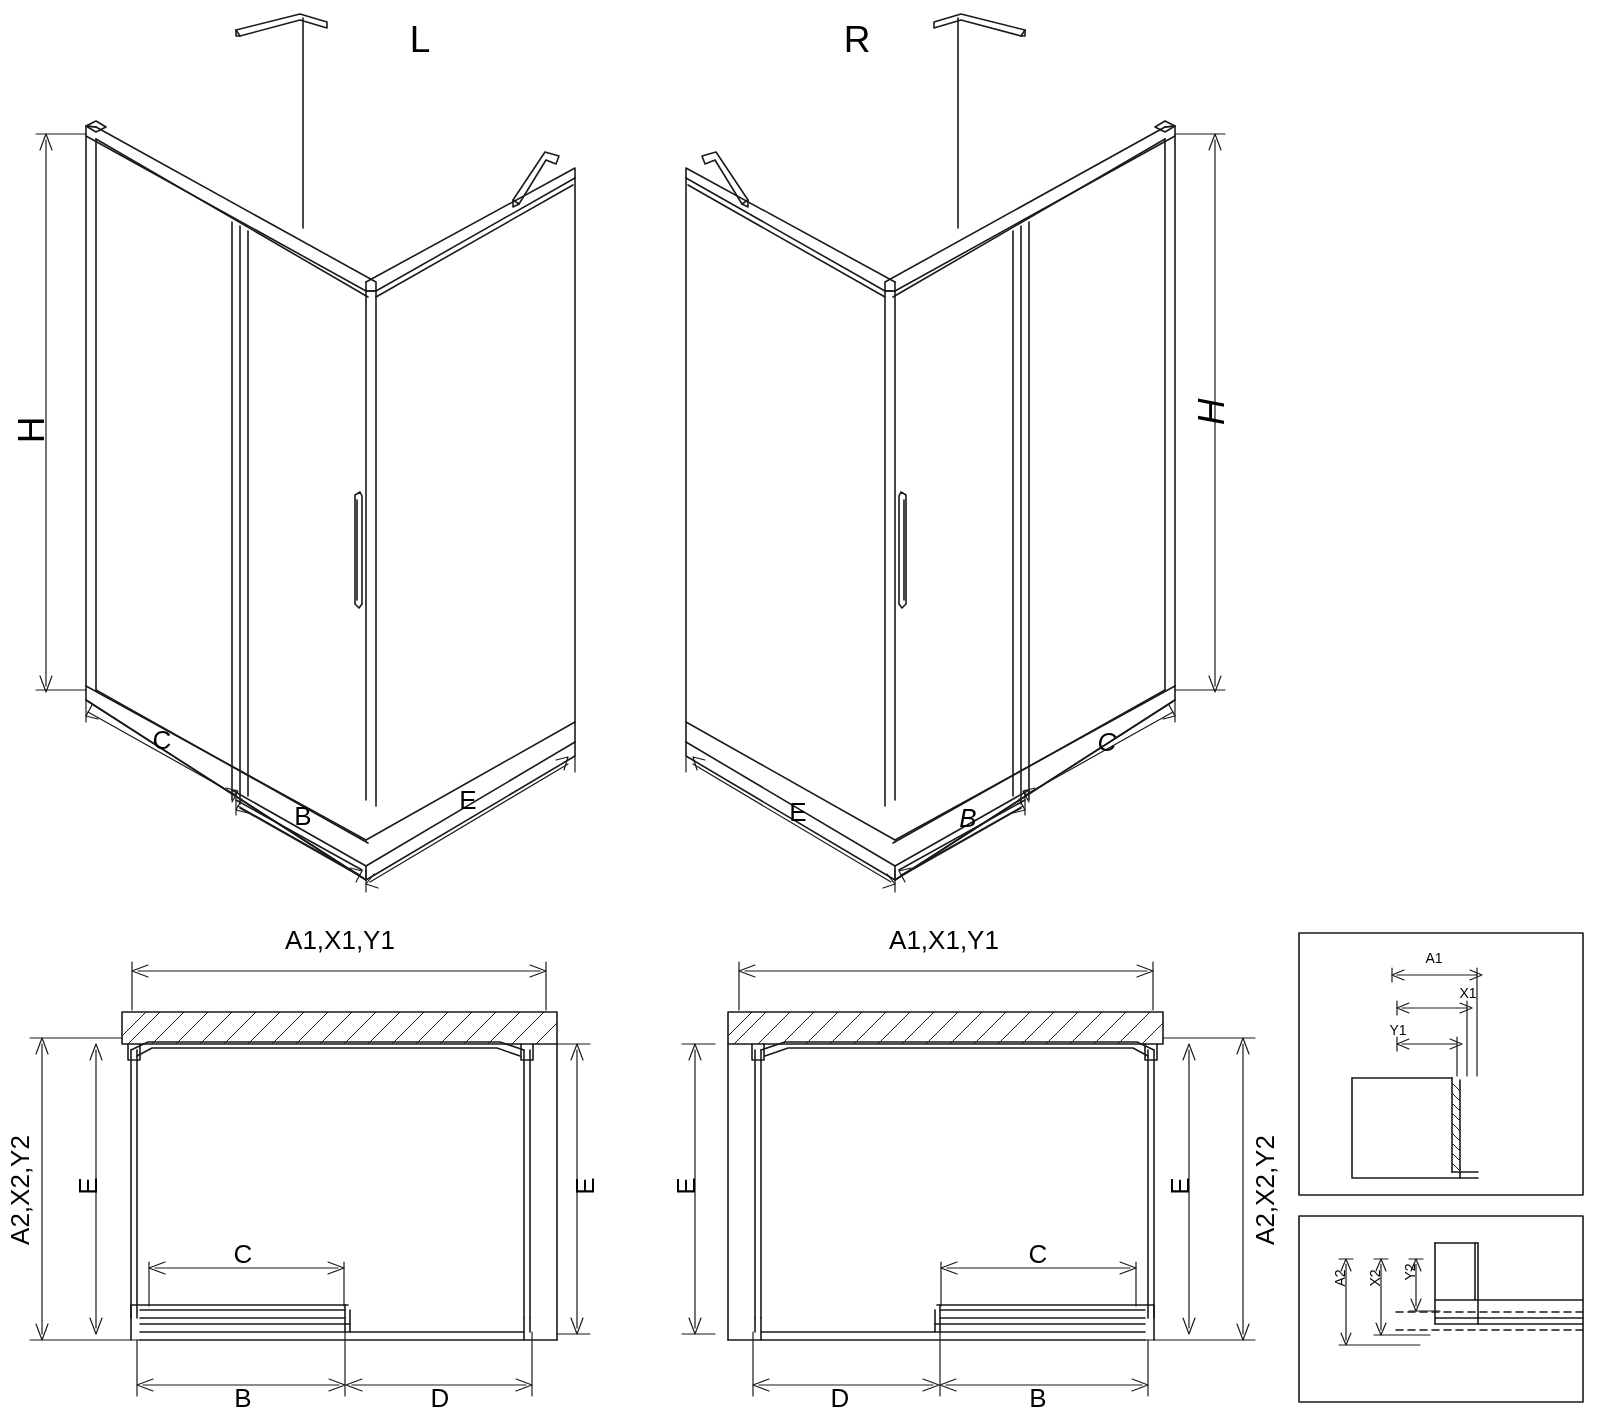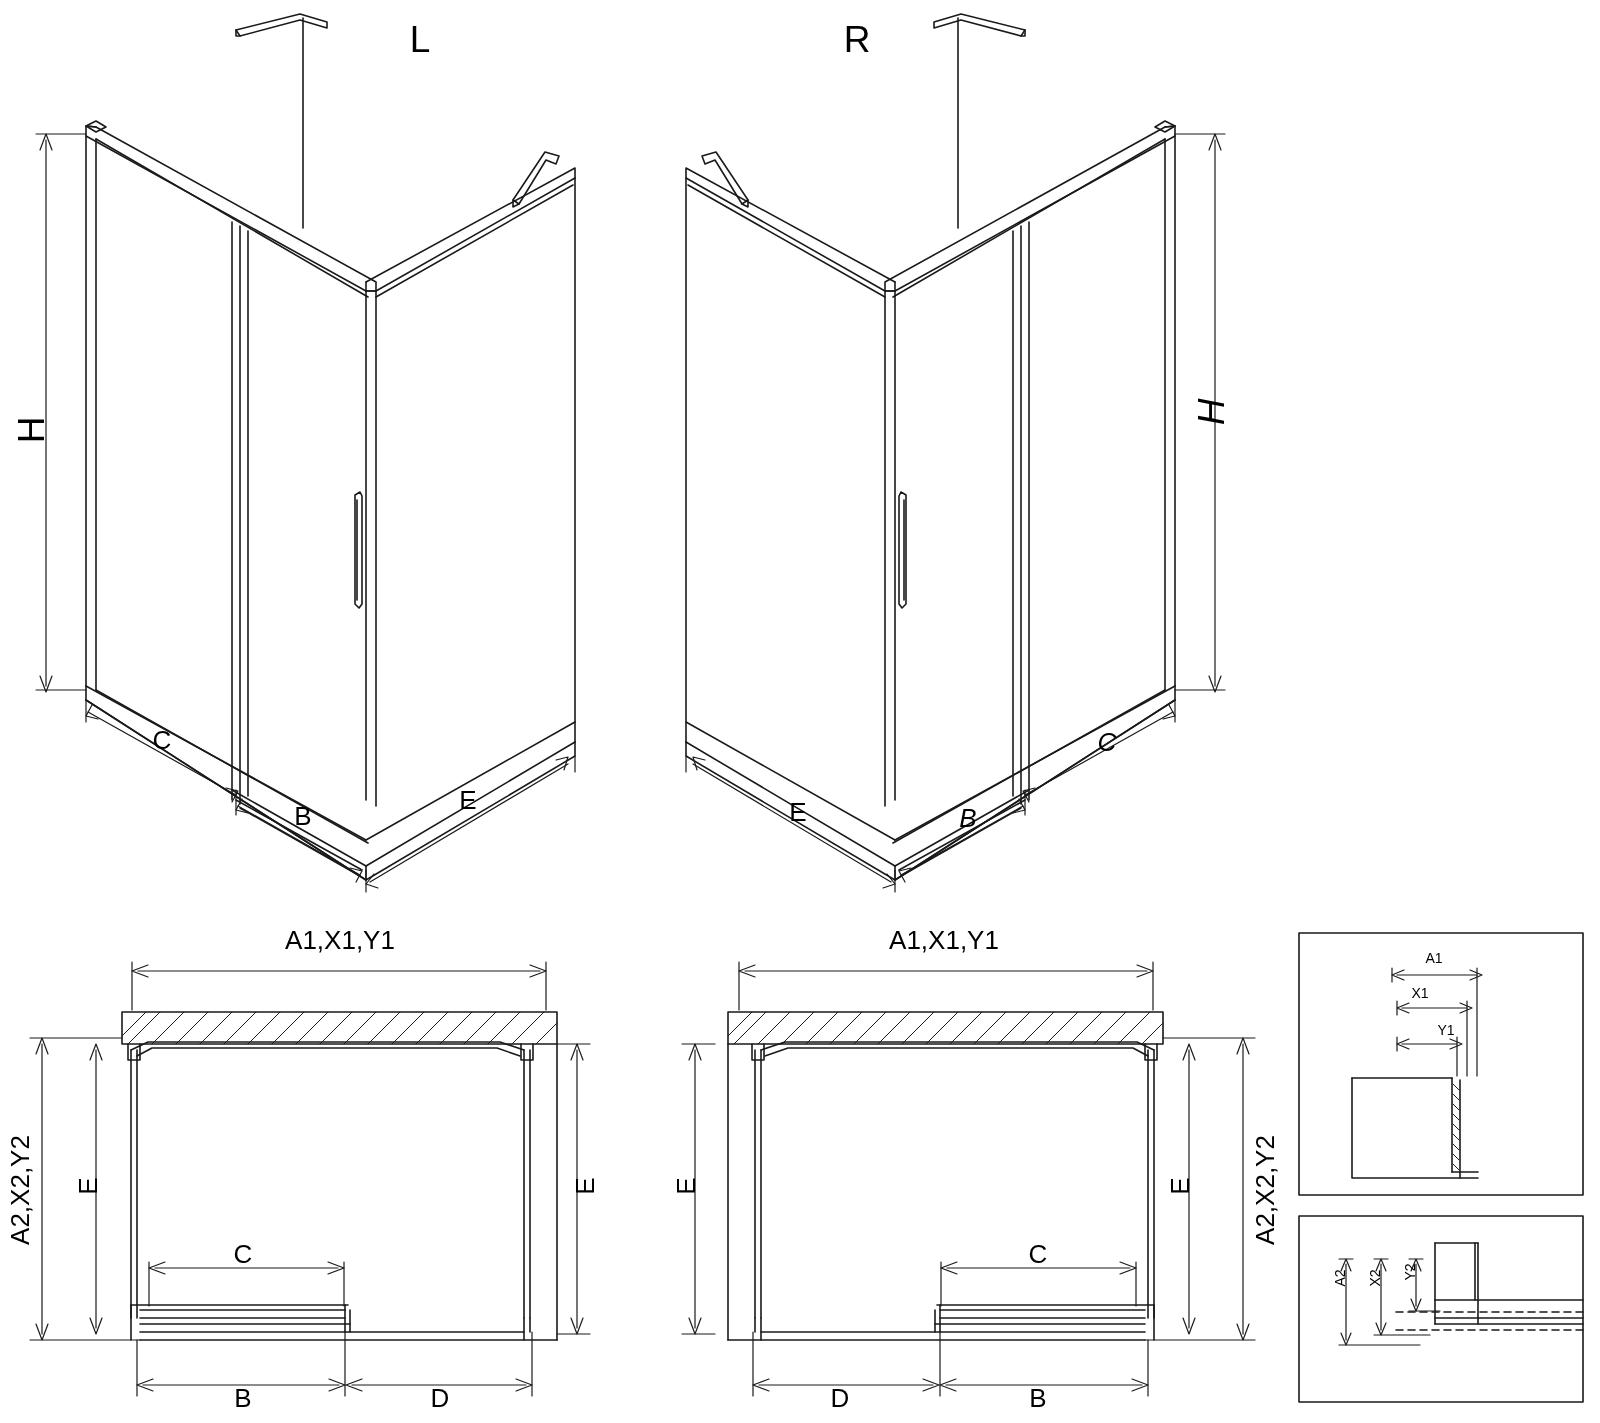--- a/index.html
+++ b/index.html
@@ -427,20 +427,20 @@
 
 <div class="lbl lbl-mid ctr" style="left:944px;top:940px;">A1,X1,Y1</div>
 <div class="lbl lbl-mid rot90" style="left:1265px;top:1190px;">A2,X2,Y2</div>
 <div class="lbl lbl-mid rot90" style="left:686px;top:1186px;">E</div>
 <div class="lbl lbl-mid rot90" style="left:1180px;top:1186px;">E</div>
 <div class="lbl lbl-mid ctr" style="left:1038px;top:1254px;">C</div>
 <div class="lbl lbl-mid ctr" style="left:1038px;top:1398px;">B</div>
 <div class="lbl lbl-mid ctr" style="left:840px;top:1398px;">D</div>
 
 <div class="lbl lbl-sm ctr" style="left:1434px;top:958px;">A1</div>
-<div class="lbl lbl-sm ctr" style="left:1420px;top:993px;">X1</div>
-<div class="lbl lbl-sm ctr" style="left:1446px;top:1030px;">Y1</div>
+<div class="lbl lbl-sm ctr" style="left:1468px;top:993px;">X1</div>
+<div class="lbl lbl-sm ctr" style="left:1398px;top:1030px;">Y1</div>
 
 <div class="lbl lbl-sm rot90" style="left:1340px;top:1278px;">A2</div>
 <div class="lbl lbl-sm rot90" style="left:1375px;top:1278px;">X2</div>
 <div class="lbl lbl-sm rot90" style="left:1410px;top:1272px;">Y2</div>
 
 </div>
 
 </body></html>

